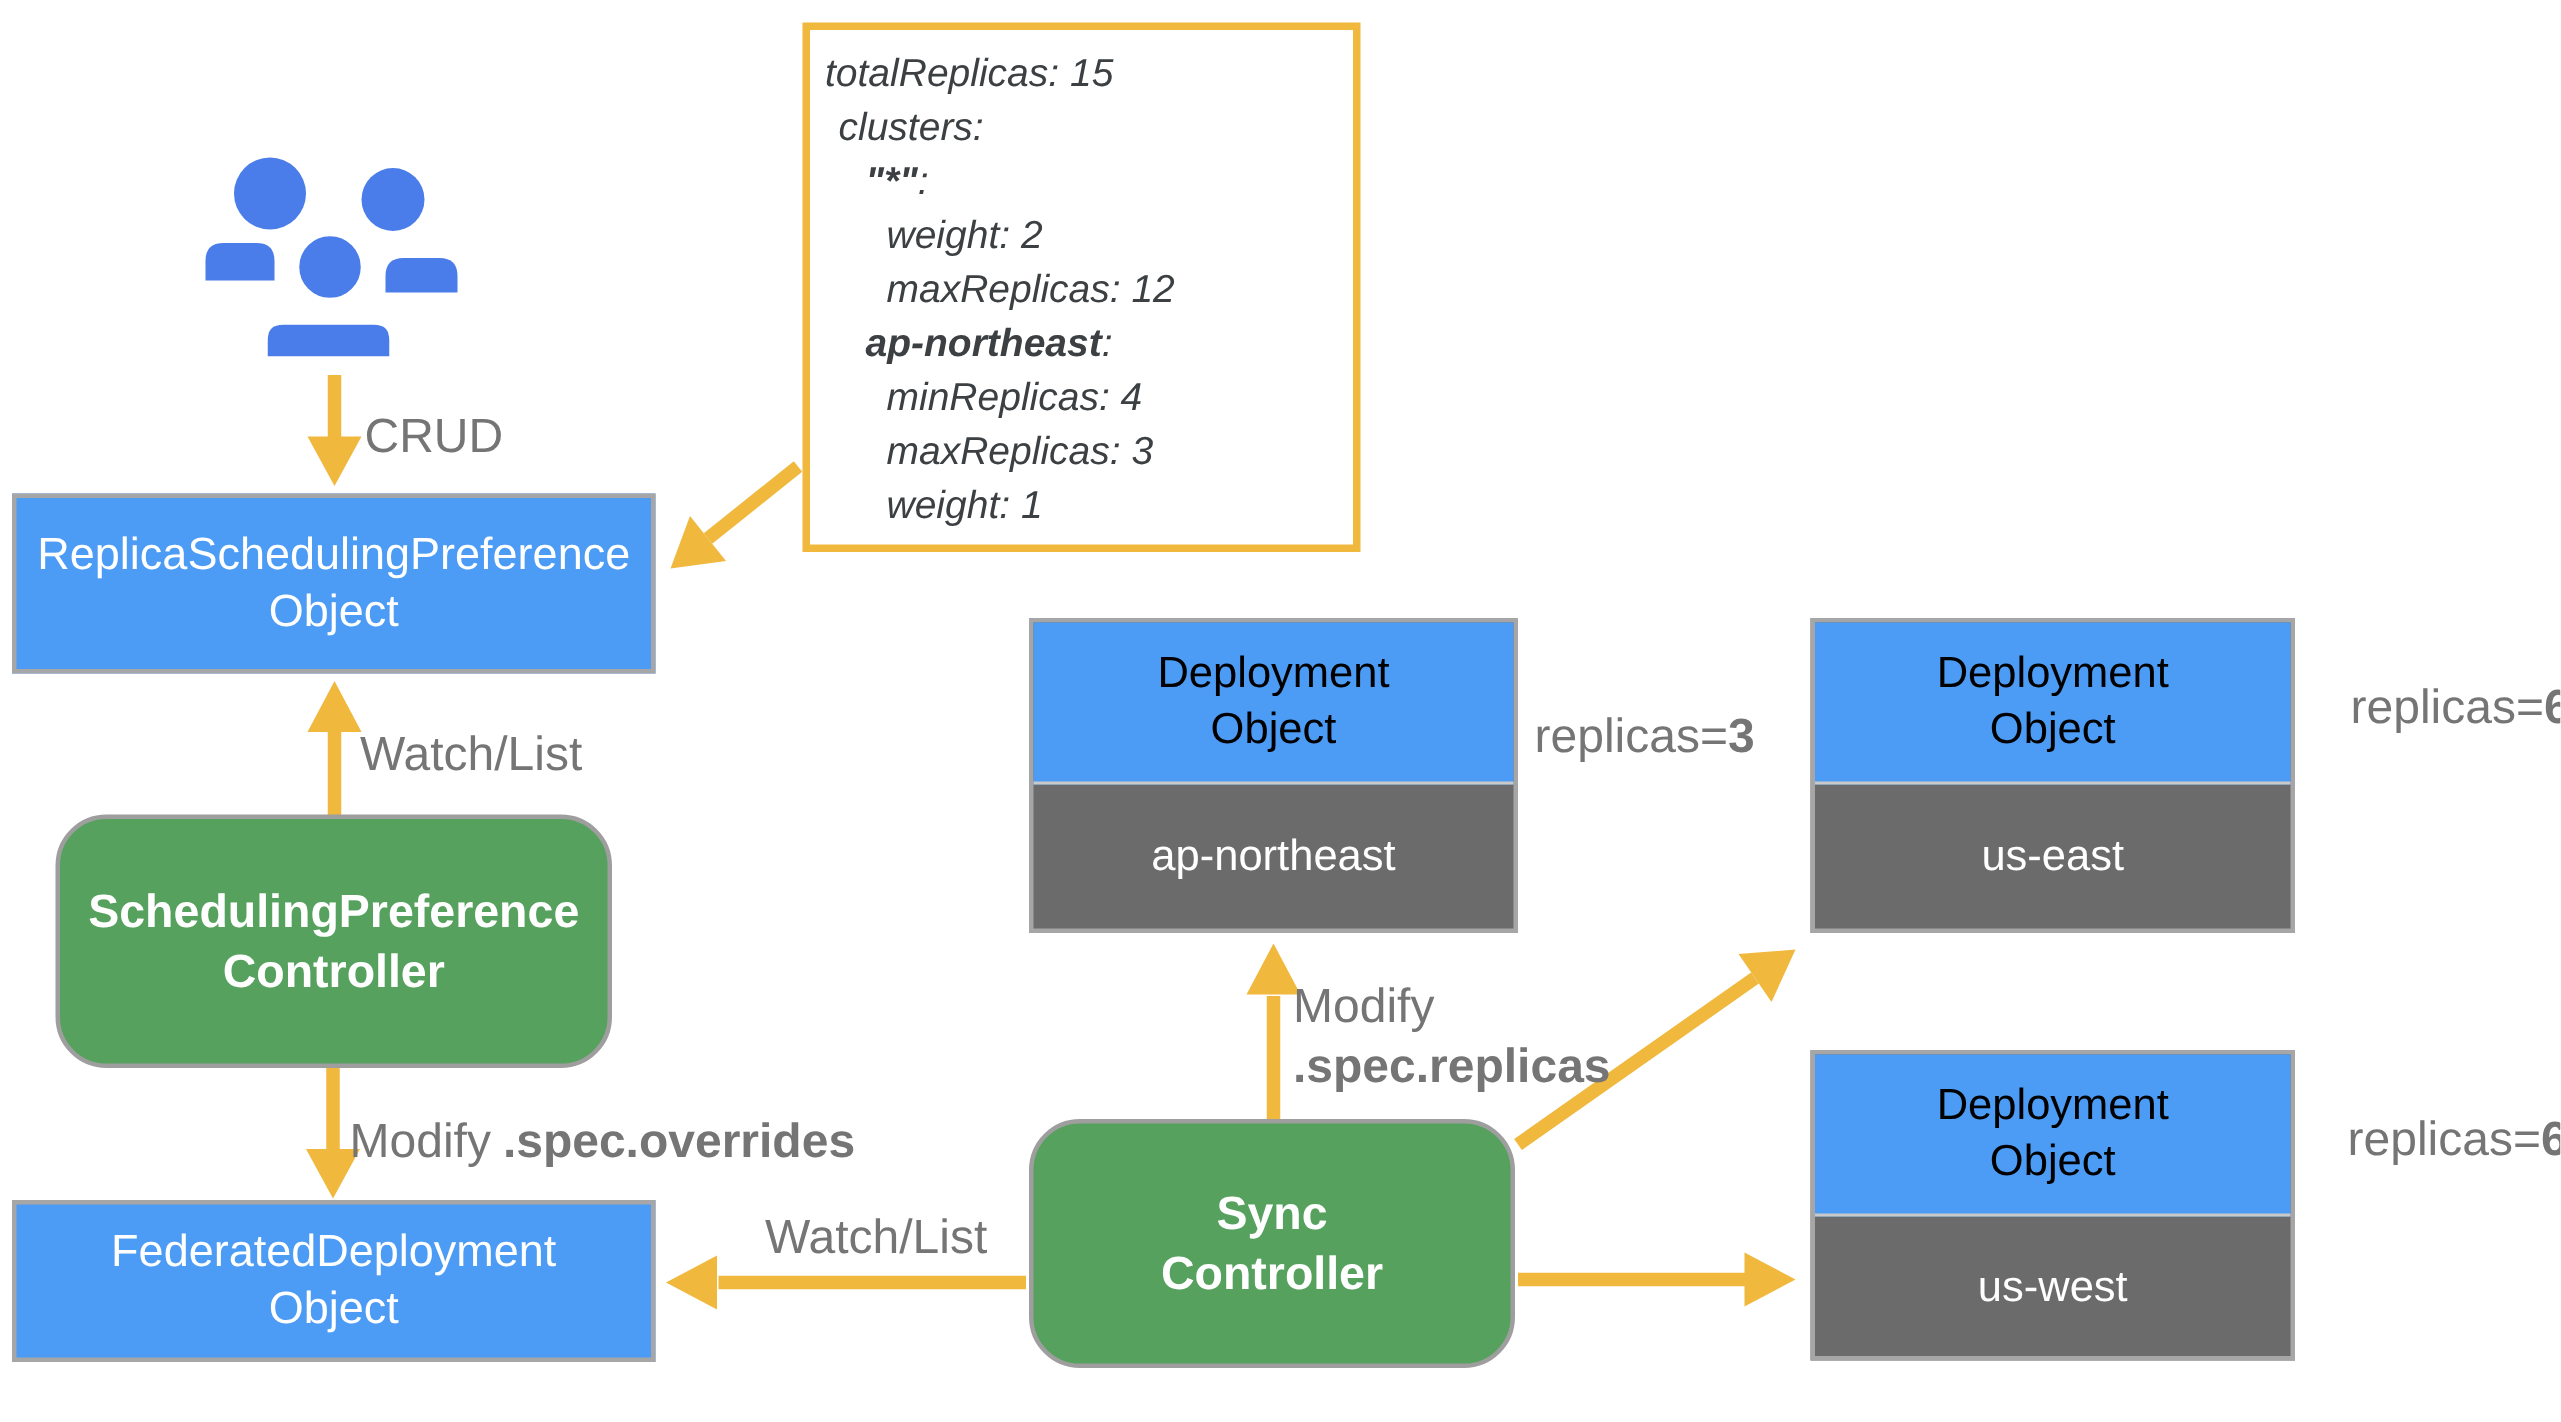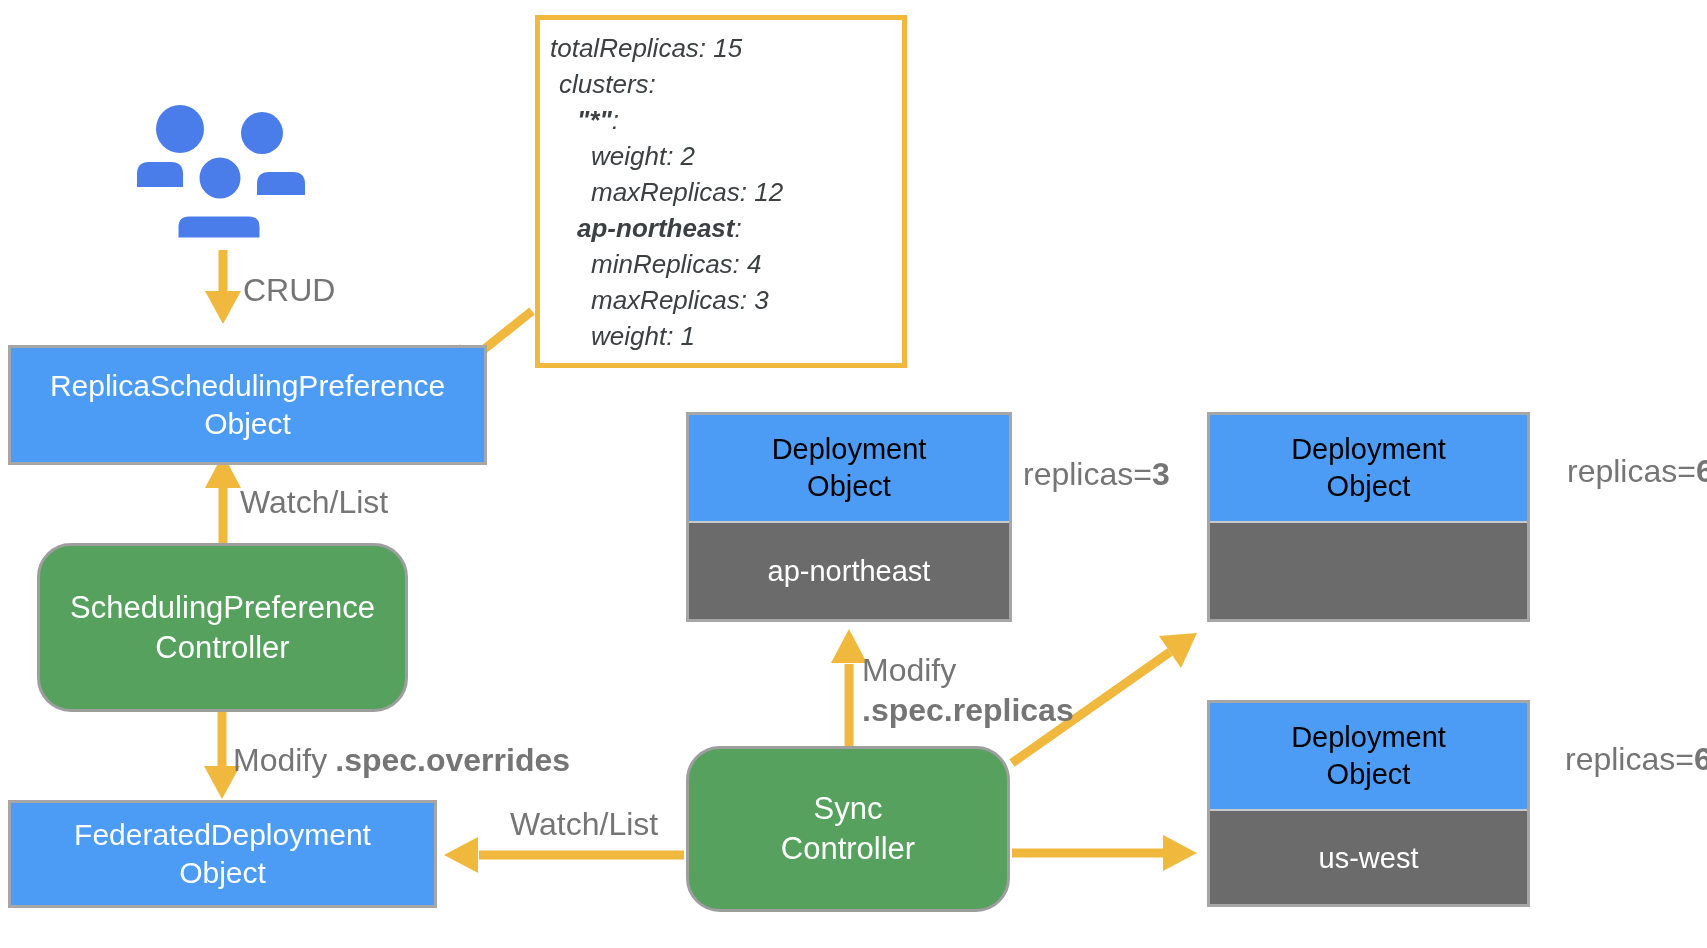--- a/index.html
+++ b/index.html
@@ -11,21 +11,21 @@
 
   
   .obj-box{
     position:absolute;box-sizing:border-box;background:#4C9BF5;border:3px solid #A6A6A6;
     color:#ffffff;font-size:30px;line-height:38px;display:flex;flex-direction:column;
     justify-content:center;align-items:center;text-align:center;
   }
   
   .ctrl-box{
     position:absolute;box-sizing:border-box;background:#56A15E;border:3px solid #9E9E9E;
-    border-radius:34px;color:#ffffff;font-size:31px;line-height:40px;font-weight:400;
+    border-radius:34px;color:#ffffff;font-size:31px;line-height:40px;font-weight:700;
     display:flex;flex-direction:column;justify-content:center;align-items:center;text-align:center;
   }
   
   .card{position:absolute;box-sizing:border-box;border:3px solid #A6A6A6;background:#6B6B6B;}
   .card .top{
     box-sizing:border-box;background:#4C9BF5;border-bottom:2px solid #C9C9C9;height:108px;
     color:#000000;font-size:29px;line-height:37px;display:flex;flex-direction:column;
     justify-content:center;align-items:center;text-align:center;
   }
   .card .bottom{
@@ -103,21 +103,21 @@
       <path d="M9,92 V79 Q9,67 21,67 H43 Q55,67 55,79 V92 Z"></path>
       <circle cx="134" cy="38" r="21"></circle>
       <path d="M129,100 V89 Q129,77 141,77 H165 Q177,77 177,89 V100 Z"></path>
       <circle cx="92" cy="83" r="24" stroke="#ffffff" stroke-width="7"></circle>
       <path d="M47,146 V132 Q47,118 61,118 H121 Q135,118 135,132 V146 Z" stroke="#ffffff" stroke-width="7"></path>
     </g>
   </svg>
 
   <div class="lbl" style="left:243px;top:272px;">CRUD</div>
 
-  <div class="obj-box" style="left:8px;top:329px;width:479px;height:120px;margin-top:16px;">
+  <div class="obj-box" style="left:8px;top:329px;width:429px;height:120px;">
     <div>ReplicaSchedulingPreference</div>
     <div>Object</div>
   </div>
 
   <div class="yaml-box">
     <div class="yline i0"><span class="b"></span><span>totalReplicas: 15</span></div>
     <div class="yline i1"><span class="b"></span><span>clusters:</span></div>
     <div class="yline i2"><span class="b">"*"</span><span>:</span></div>
     <div class="yline i3"><span class="b"></span><span>weight: 2</span></div>
     <div class="yline i3"><span class="b"></span><span>maxReplicas: 12</span></div>
@@ -155,29 +155,30 @@
     <div class="bold" style="margin-top:3px;">.spec.replicas</div>
   </div>
 
   <div class="card" style="left:686px;top:412px;width:326px;height:210px;">
     <div class="top">
       <div>Deployment</div>
       <div>Object</div>
     </div>
     <div class="bottom">ap-northeast</div>
   </div>
-  <div class="lbl" style="left:1023px;top:456px;">
+  <div class="lbl" style="left:1023px;top:472px;">
     <span>replicas=</span><span class="bold">3</span>
   </div>
 
   <div class="card" style="left:1207px;top:412px;width:323px;height:210px;">
     <div class="top">
       <div>Deployment</div>
       <div>Object</div>
     </div>
+    <div class="bottom">us-east</div>
   </div>
   <div class="lbl" style="left:1567px;top:453px;">
     <span>replicas=</span><span class="bold">6</span>
   </div>
 
   <div class="card" style="left:1207px;top:700px;width:323px;height:207px;">
     <div class="top">
       <div>Deployment</div>
       <div>Object</div>
     </div>

